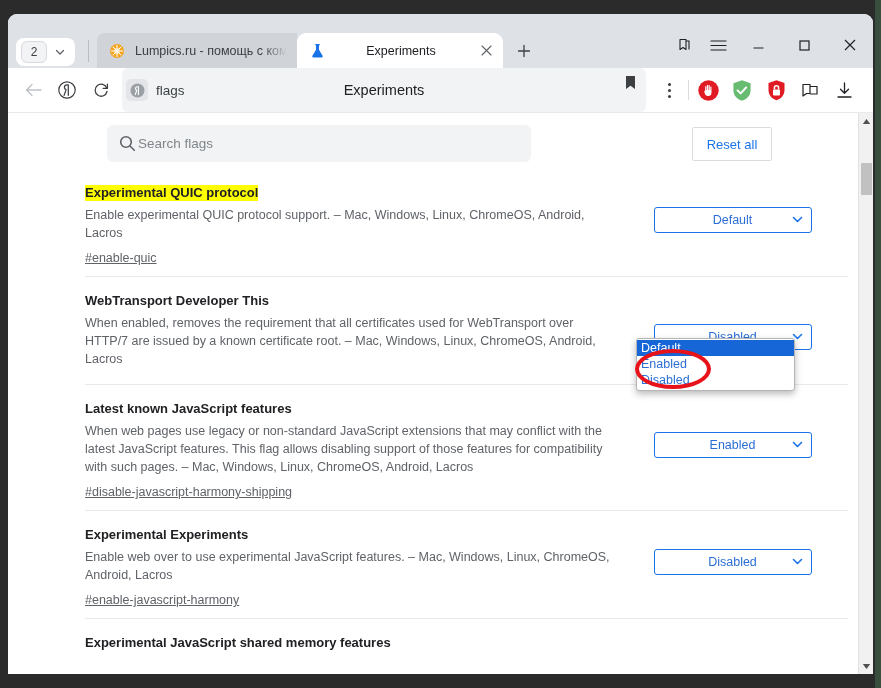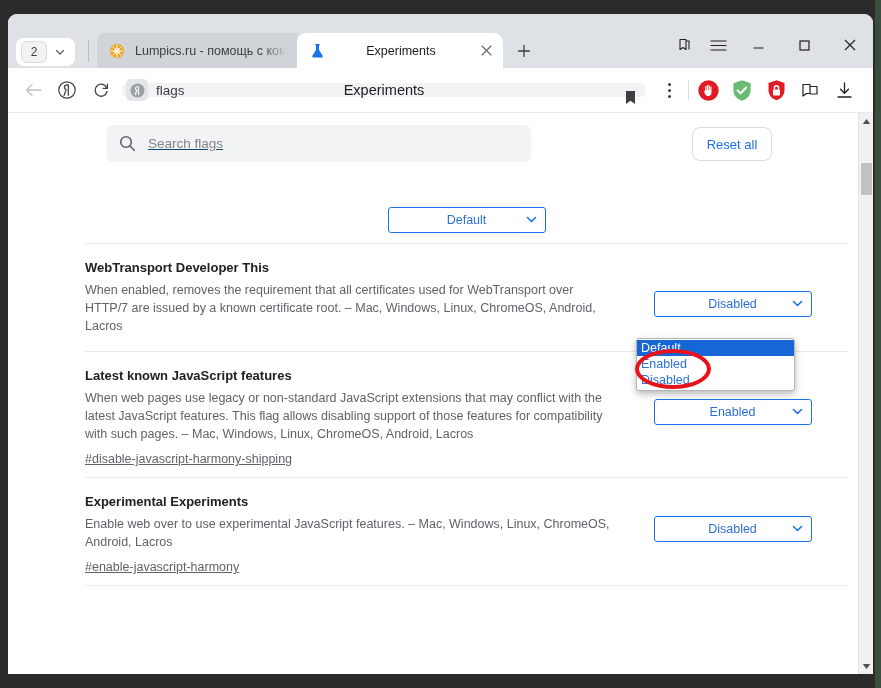--- a/index.html
+++ b/index.html
@@ -78,21 +78,21 @@
   .wbtn{width:46px;height:34px;display:flex;align-items:center;justify-content:center;}
   .sidebtn{width:34px;height:34px;display:flex;align-items:center;justify-content:center;}
 
   
   #toolbar{
     position:relative;height:44px;background:#ffffff;
     display:flex;align-items:center;border-bottom:1px solid #e8eaed;
   }
   .tbtn{width:34px;height:34px;display:flex;align-items:center;justify-content:center;flex:0 0 34px;}
   #omnibox{
-    flex:1;height:14px;margin:0 6px 0 4px;background:#f1f3f4;border-radius:6px;
+    flex:1;height:44px;margin:0 6px 0 4px;background:#f1f3f4;border-radius:6px;
     display:flex;align-items:center;position:relative;
   }
   #omnibox .ybadge{
     width:22px;height:22px;border-radius:5px;background:#e3e5e8;margin-left:4px;
     display:flex;align-items:center;justify-content:center;flex:0 0 22px;
   }
   #omnibox .urltext{font-size:13.5px;color:#3c4043;margin-left:8px;}
   #omnibox .pagetitle{
     position:absolute;left:0;right:0;text-align:center;font-size:14.5px;color:#202124;
     pointer-events:none;
@@ -106,27 +106,27 @@
   }
   #searchrow{
     position:relative;height:56px;border-bottom:1px solid #e8eaed;background:#fff;
   }
   #searchbox{
     position:absolute;left:99px;top:12px;width:424px;height:37px;
     background:#f1f3f4;border-radius:6px;display:flex;align-items:center;
   }
   #searchbox .sicon{margin-left:12px;display:flex;}
   #searchbox input{
-    border:0;background:transparent;outline:none;margin-left:10px;
-    font-family:"Liberation Sans",sans-serif;font-size:13.5px;color:#0c4a6e;width:330px;text-decoration:underline;
+    border:0;background:transparent;outline:none;margin-left:0;
+    font-family:"Liberation Sans",sans-serif;font-size:13.5px;color:#c2410c;width:330px;
   }
   #searchbox input::placeholder{color:#80868b;}
   #resetall{
     position:absolute;right:101px;top:14px;width:78px;height:32px;
-    border:1px solid #dadce0;border-radius:8px;background:#fff;
+    border:1px solid #dadce0;border-radius:2px;background:#fff;
     color:#1a73e8;font-size:13px;font-family:"Liberation Sans",sans-serif;
     display:flex;align-items:center;justify-content:center;cursor:pointer;
   }
 
   #flagslist{
     position:absolute;left:0;top:56px;right:0;bottom:0;overflow:hidden;
     background:#ffffff;
   }
   .flag-row{
     position:relative;padding:14px 0 10px 0;margin:0 25px 0 77px;
@@ -358,20 +358,25 @@
             </svg>
           </span>
           <input type="text" placeholder="Search flags" style="">
         </div>
         <div id="resetall">Reset all</div>
       </div>
 
       <div id="flagslist">
 
         <div class="flag-row">
+          <div class="flag-main">
+            <div class="flag-title hl">Experimental QUIC protocol</div>
+            <div class="flag-desc">Enable experimental QUIC protocol support. – Mac, Windows, Linux, ChromeOS, Android, Lacros</div>
+            <div class="flag-id">#enable-quic</div>
+          </div>
           <div class="flag-ctrl">
             <div class="fselect">
               <span>Default</span>
               <span class="chev">
                 <svg width="11" height="11" viewBox="0 0 11 11">
                     <path d="M1.5 3.5L5.5 7.5 9.5 3.5" fill="none" stroke="#1a73e8" stroke-width="1.6" stroke-linecap="round" stroke-linejoin="round"></path>
                   </svg>
               </span>
             </div>
           </div>
@@ -427,20 +432,26 @@
               <span class="chev">
                 <svg width="11" height="11" viewBox="0 0 11 11">
                     <path d="M1.5 3.5L5.5 7.5 9.5 3.5" fill="none" stroke="#1a73e8" stroke-width="1.6" stroke-linecap="round" stroke-linejoin="round"></path>
                   </svg>
               </span>
             </div>
           </div>
         </div>
         <div class="flag-sep"></div>
 
+        <div class="flag-row">
+          <div class="flag-main">
+            <div class="flag-title">Experimental JavaScript shared memory features</div>
+            
+          </div>
+        </div>
       </div>
 
       <div id="dropdown">
         <div class="opt sel">Default</div>
         <div class="opt">Enabled</div>
         <div class="opt">Disabled</div>
       </div>
       <div id="redcircle"></div>
 
       <div id="sbar">

